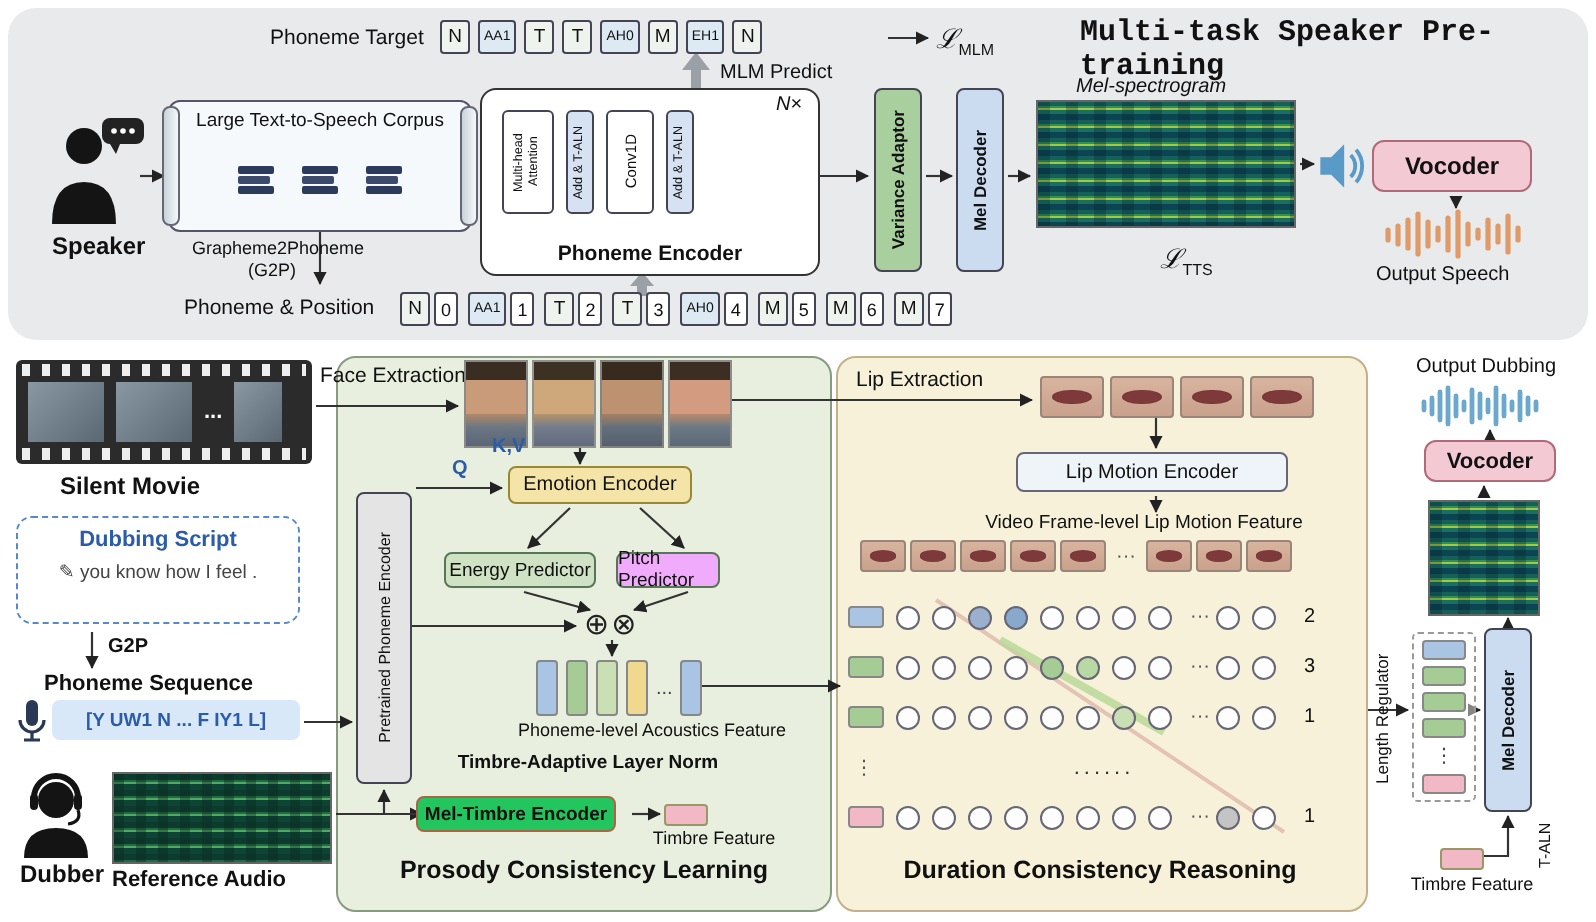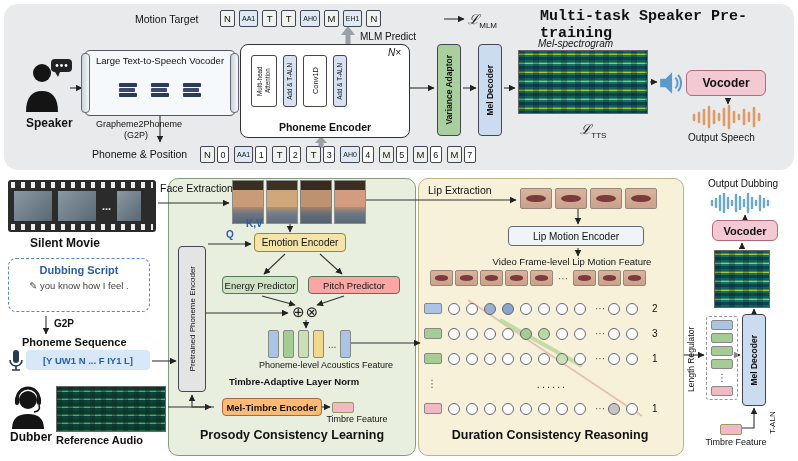--- a/index.html
+++ b/index.html
@@ -140,21 +140,21 @@
     <g stroke="#333" stroke-width="1" fill="none">
       <path d="M276 80 L282 80"></path>
         <path d="M296 80 L302 80"></path>
         <path d="M326 80 L332 80"></path>
         <path d="M346 80 L404 80"></path>
     </g>
   </svg>
 
   <div class="abs z title-main" style="left:540px;top:8px;width:246px;">Multi-task Speaker Pre-training</div>
 
-  <div class="abs z lbl" style="left:135px;top:13px;">Motion Target</div>
+  <div class="abs z lbl" style="left:135px;top:13px;">Phoneme Target</div>
   <div class="abs z ptrow" style="left:220px;top:10px;">
     <span class="pt s">N</span>
     <span class="pt m">AA1</span>
     <span class="pt s">T</span>
     <span class="pt s">T</span>
     <span class="pt m">AH0</span>
     <span class="pt s">M</span>
     <span class="pt m">EH1</span>
     <span class="pt s">N</span>
   </div>
@@ -166,21 +166,21 @@
     <path d="M2 54 Q2 33 18 33 Q34 33 34 54 Z" fill="#141414"></path>
     <rect x="27" y="1" width="21" height="13" rx="4" fill="#222"></rect>
     <circle cx="33" cy="7.5" r="1.4" fill="#fff"></circle>
       <circle cx="37.5" cy="7.5" r="1.4" fill="#fff"></circle>
       <circle cx="42" cy="7.5" r="1.4" fill="#fff"></circle>
     <path d="M31 14 l3 5 l2 -5 z" fill="#222"></path>
   </svg>
   <div class="abs z bold" style="left:26px;top:116px;font-size:12px;">Speaker</div>
 
   <div class="abs z" id="corpus" style="left:84px;top:50px;width:150px;height:64px;">
-    <div style="position:absolute;top:4px;left:0;right:0;text-align:center;font-size:9.5px;">Large Text-to-Speech Vocoder</div>
+    <div style="position:absolute;top:4px;left:0;right:0;text-align:center;font-size:9.5px;">Large Text-to-Speech Corpus</div>
     <div style="position:absolute;top:32px;left:0;right:0;display:flex;gap:14px;justify-content:center;">
       <span class="bookstack">
           <i></i>
           <i></i>
           <i></i>
         </span>
       <span class="bookstack">
           <i></i>
           <i></i>
           <i></i>
@@ -311,33 +311,33 @@
   <div class="abs z spec ref" style="left:56px;top:386px;width:110px;height:46px;"></div>
   <div class="abs z bold" style="left:56px;top:434px;font-size:11px;">Reference Audio</div>
 
   <div class="vbox z" style="left:178px;top:246px;width:28px;height:146px;background:#e4e4e4;">
       <span class="vt" style="font-size:8px;">Pretrained Phoneme Encoder</span>
     </div>
   <div class="abs z blue bold" style="left:226px;top:229px;font-size:10px;">Q</div>
   <div class="abs z blue bold" style="left:246px;top:218px;font-size:10px;">K,V</div>
   <div class="sbox z" style="left:254px;top:233px;width:92px;height:19px;background:#f4e4a8;border-color:#998833;font-size:10px;">Emotion Encoder</div>
   <div class="sbox z" style="left:222px;top:276px;width:76px;height:18px;background:#cfe2c4;border-color:#557755;font-size:9.5px;">Energy Predictor</div>
-  <div class="sbox z" style="left:308px;top:276px;width:92px;height:18px;background:#fca5a5;border-color:#557755;font-size:9.5px;">Pitch Predictor</div>
+  <div class="sbox z" style="left:308px;top:276px;width:52px;height:18px;background:#f0abfc;border-color:#557755;font-size:9.5px;">Pitch Predictor</div>
   <div class="abs z fuse" style="left:292px;top:303px;">⊕⊗</div>
   <div class="abs z" id="acoustics-bars" style="left:268px;top:330px;">
       <div class="abar" style="background: rgb(170, 196, 228);"></div>
       <div class="abar" style="background: rgb(166, 204, 150);"></div>
       <div class="abar" style="background: rgb(202, 223, 180);"></div>
       <div class="abar" style="background: rgb(240, 216, 142);"></div>
       <span class="fdots">...</span>
       <div class="abar" style="background: rgb(170, 196, 228);"></div>
     </div>
   <div class="abs z bold" style="left:214px;top:376px;width:160px;font-size:9.5px;text-align:center;">Timbre-Adaptive Layer Norm</div>
   <div class="abs z" style="left:246px;top:360px;width:160px;font-size:9px;text-align:center;">Phoneme-level Acoustics Feature</div>
-  <div class="sbox z bold" style="left:222px;top:398px;width:100px;height:18px;background:#fdba74;border-color:#aa6644;font-size:9.5px;">Mel-Timbre Encoder</div>
+  <div class="sbox z bold" style="left:208px;top:398px;width:100px;height:18px;background:#22c55e;border-color:#aa6644;font-size:9.5px;">Mel-Timbre Encoder</div>
   <div class="abs z" style="left:332px;top:402px;width:20px;height:9px;border:1px solid #996;border-radius:2px;background:#f2b8c6;"></div>
   <div class="abs z" style="left:322px;top:414px;width:70px;font-size:9px;text-align:center;">Timbre Feature</div>
   <div class="abs z panel-title" style="left:178px;top:428px;width:228px;">Prosody Consistency Learning</div>
 
   <div class="abs z" style="left:520px;top:188px;display:flex;gap:3px;">
     <div class="lip l1"></div>
     <div class="lip l1"></div>
     <div class="lip l1"></div>
     <div class="lip l1"></div>
   </div>

